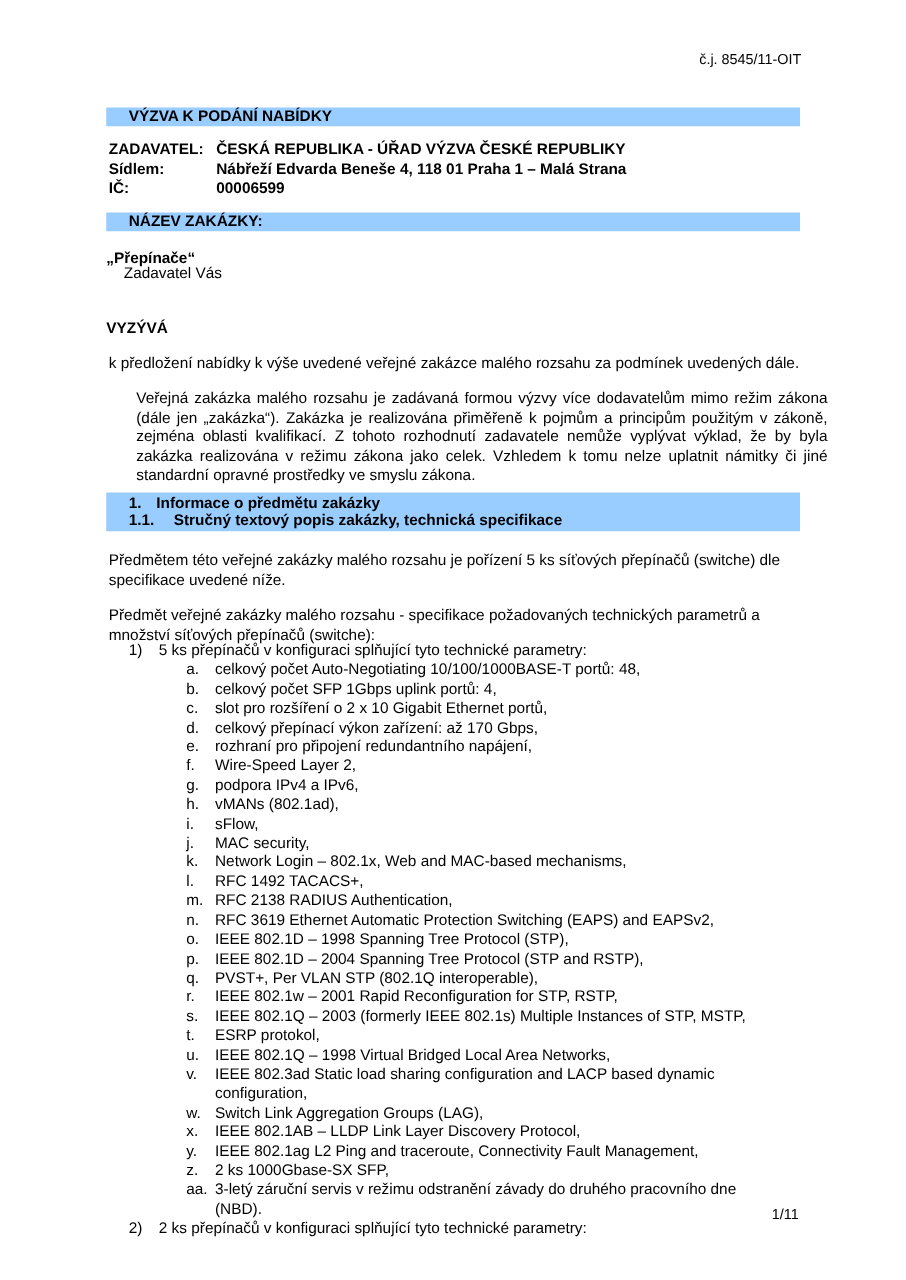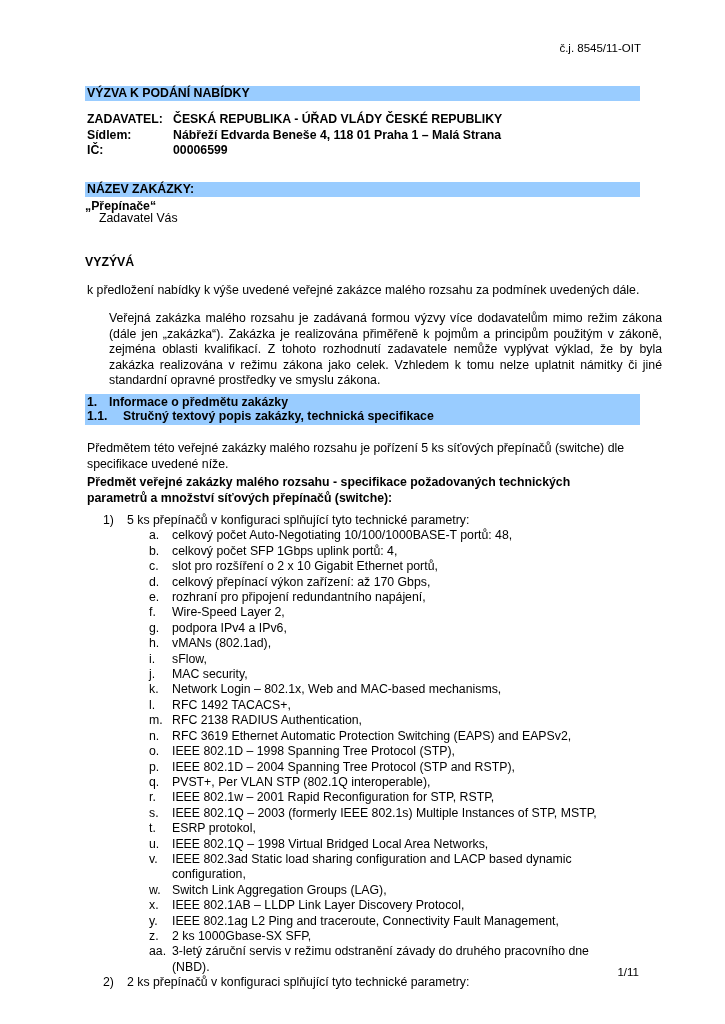--- a/index.html
+++ b/index.html
@@ -4,24 +4,24 @@
   <style>
     html, body { margin: 0; padding: 0; background: #ffffff; }
     body {
       width: 725px; height: 1024px; position: relative; overflow: hidden;
       font-family: "Liberation Sans", sans-serif; font-size: 12.3px; color: #000;
     }
     .page { position: absolute; left: 0; top: 0; width: 725px; height: 1024px; }
     .ref { position: absolute; top: 42px; right: 84px; font-size: 11.5px; }
     .bar {
       position: absolute; left: 85px; width: 555px; background: #99ccff;
-      font-weight: bold; line-height: 14px; padding-left: 2px; box-sizing: border-box;
+      font-weight: bold; line-height: 14px; padding-left: 18px; box-sizing: border-box;
     }
     .bar1 { top: 86px; height: 15px; }
-    .bar2 { top: 170px; height: 15px; margin-top: 12px; }
+    .bar2 { top: 170px; height: 15px; }
     .bar3 { top: 394px; height: 31px; padding-top: 1px; }
     .info { position: absolute; left: 87px; top: 112px; font-weight: bold; line-height: 15.5px; }
     .info .row { display: flex; }
     .info .lbl { width: 86px; }
     .center { position: absolute; left: 85px; width: 555px; text-align: left; font-weight: bold; }
     .txt { position: absolute; left: 87px; width: 553px; line-height: 15.5px; }
     .just { text-align: justify; margin-left: 22px; }
     .h-row { display: flex; }
     .h-row .num { width: 22px; }
     .h-row .num2 { width: 36px; }
@@ -37,21 +37,21 @@
 <body>
 
 <div class="page">
   <div class="ref">č.j. 8545/11-OIT</div>
 
   <div class="bar bar1">VÝZVA K PODÁNÍ NABÍDKY</div>
 
   <div class="info">
     <div class="row">
       <span class="lbl">ZADAVATEL:</span>
-      <span>ČESKÁ REPUBLIKA - ÚŘAD VLÁDY ČESKÉ REPUBLIKY</span>
+      <span>ČESKÁ REPUBLIKA - ÚŘAD VÝZVA ČESKÉ REPUBLIKY</span>
     </div>
     <div class="row">
       <span class="lbl">Sídlem:</span>
       <span>Nábřeží Edvarda Beneše 4, 118 01  Praha 1 – Malá Strana</span>
     </div>
     <div class="row">
       <span class="lbl">IČ:</span>
       <span>00006599</span>
     </div>
   </div>
@@ -69,21 +69,21 @@
       <span class="num">1.</span>
       <span>Informace o předmětu zakázky</span>
     </div>
     <div class="h-row">
       <span class="num2">1.1.</span>
       <span>Stručný textový popis zakázky, technická specifikace</span>
     </div>
   </div>
 
   <div class="txt" style="top:441px;">Předmětem této veřejné zakázky malého rozsahu je pořízení 5 ks síťových přepínačů (switche) dle specifikace uvedené níže.</div>
-  <div class="txt" style="top:475px; width:530px;font-weight:bold;">Předmět veřejné zakázky malého rozsahu - specifikace požadovaných technických parametrů a množství síťových přepínačů (switche):</div>
+  <div class="txt" style="top:485px; width:530px;">Předmět veřejné zakázky malého rozsahu - specifikace požadovaných technických parametrů a množství síťových přepínačů (switche):</div>
 
   <div class="list" id="spec-list">
       <div class="l1">
         <span class="n">1)</span>
         <span>5 ks přepínačů v konfiguraci splňující tyto technické parametry:</span>
       </div>
       <div class="l2">
         <span class="n">a.</span>
         <span class="t">celkový počet Auto-Negotiating 10/100/1000BASE-T portů: 48,</span>
       </div>

